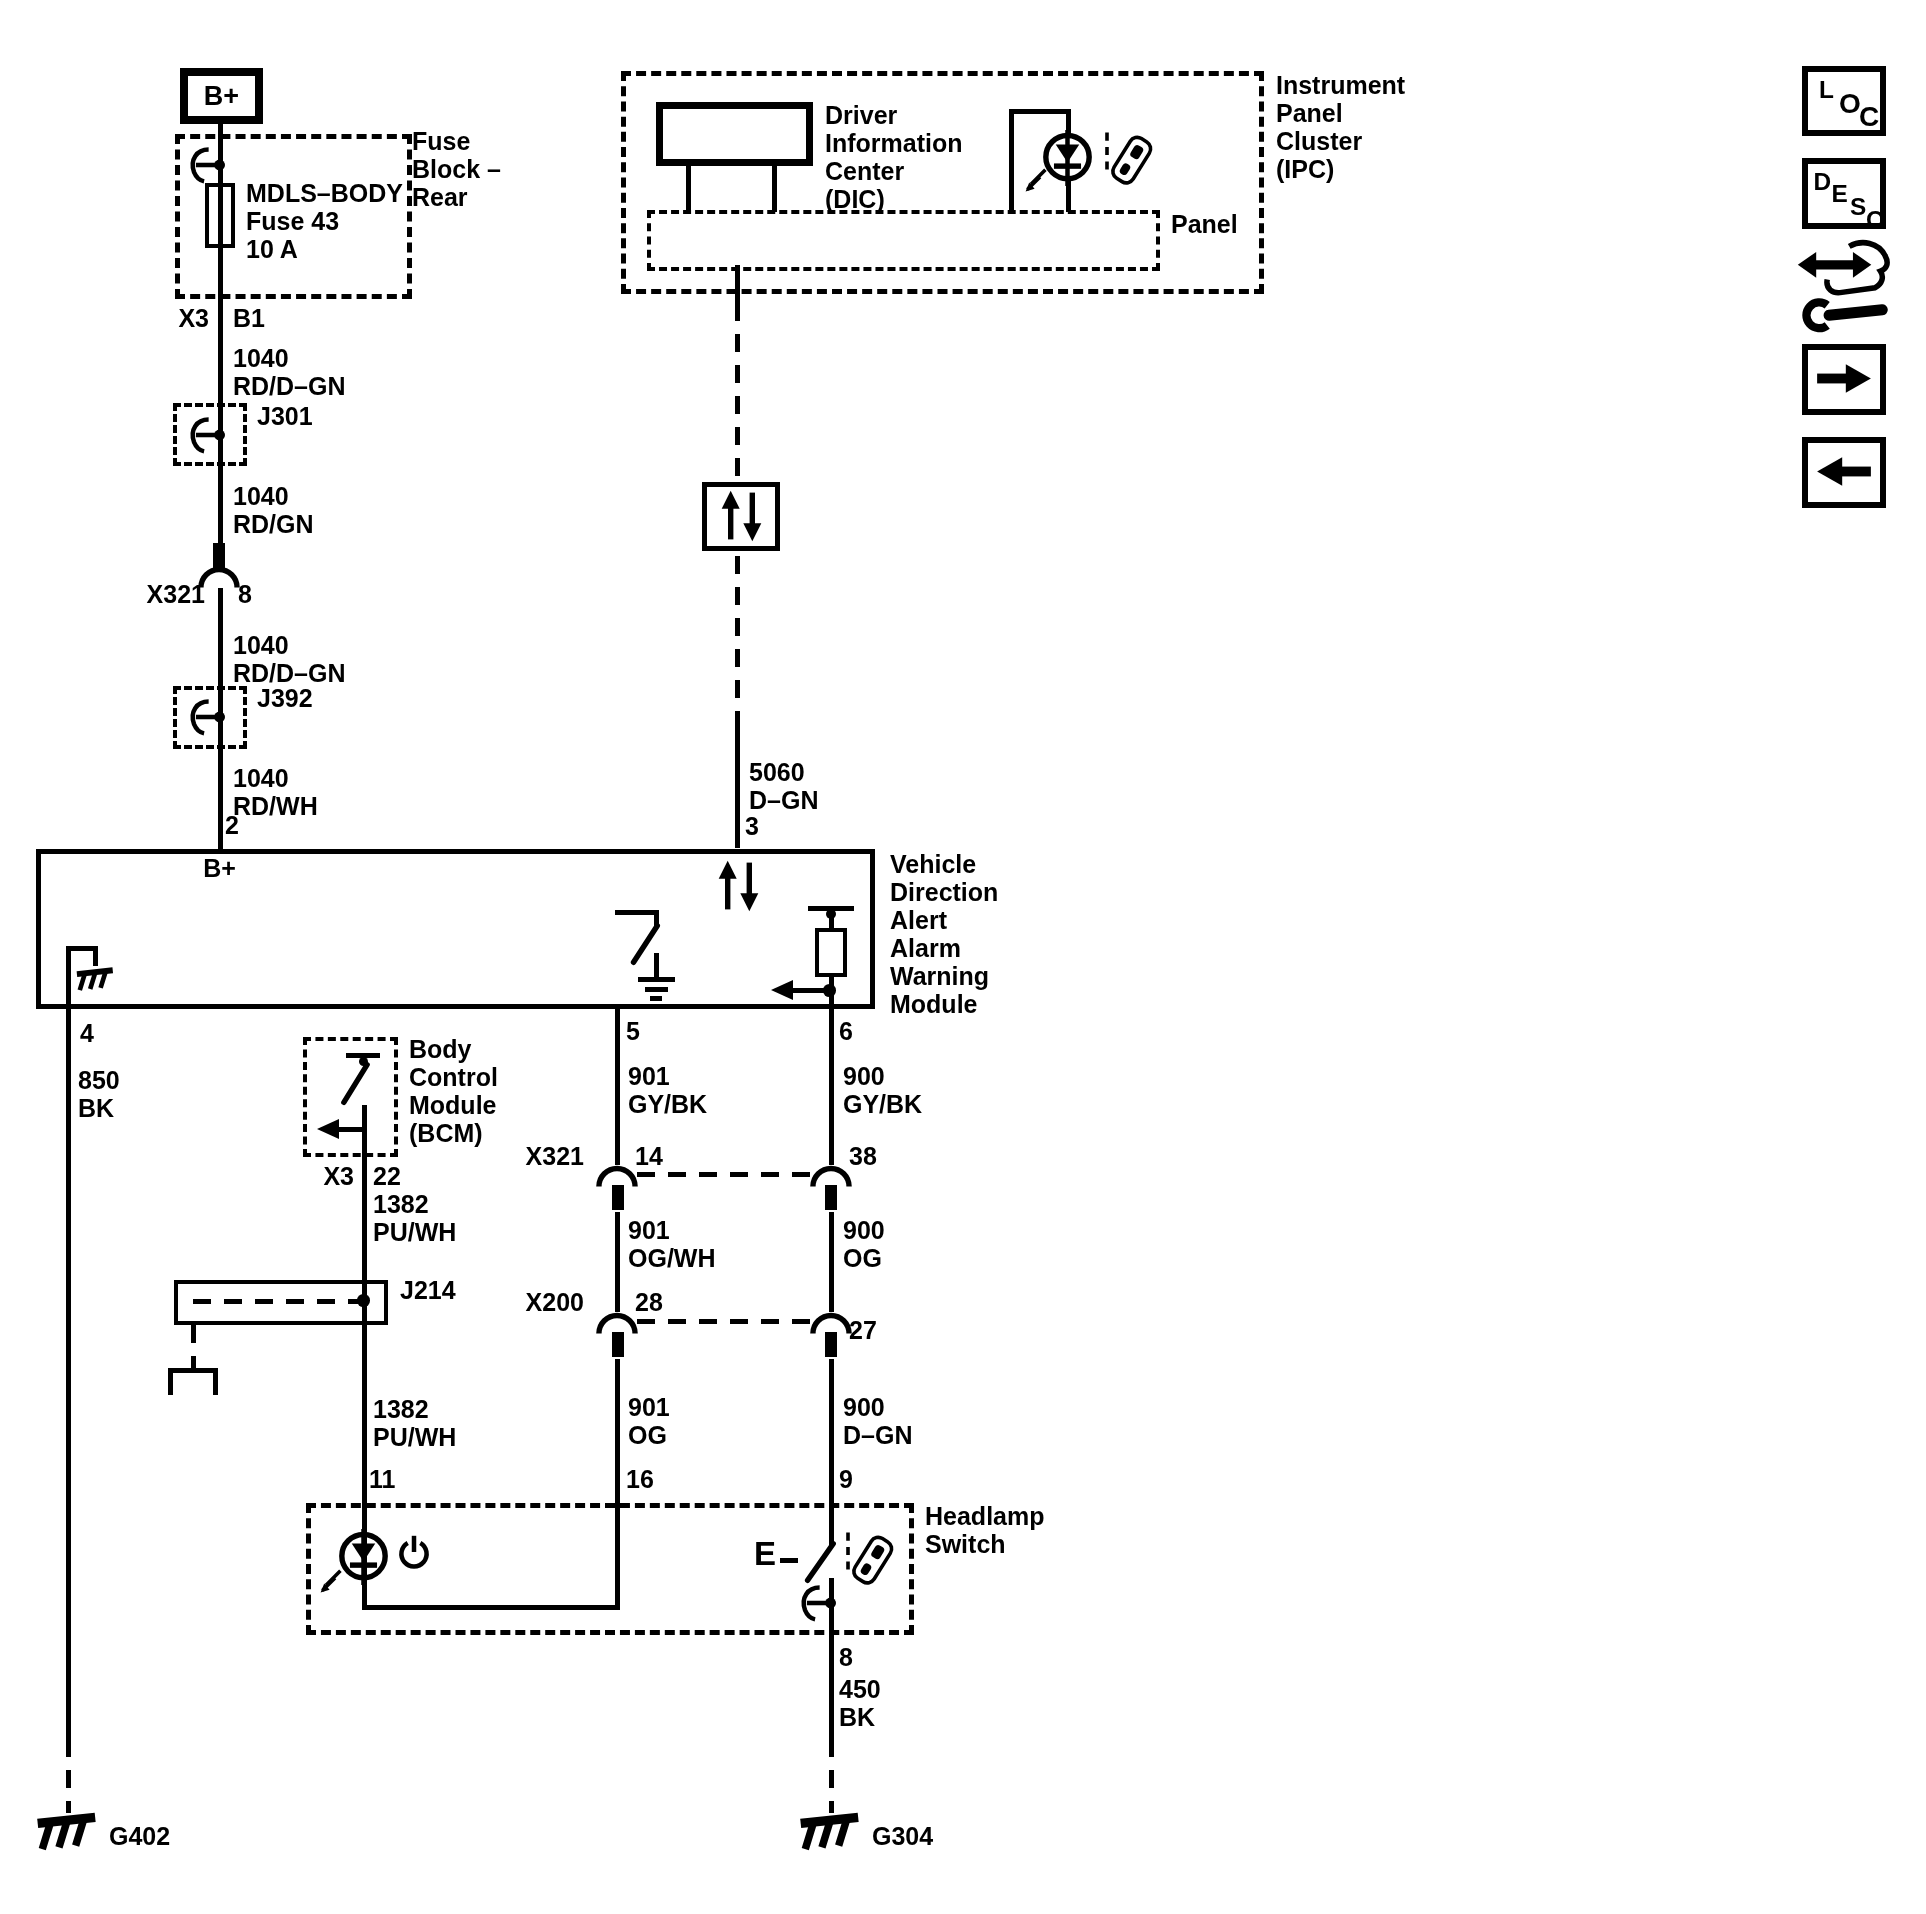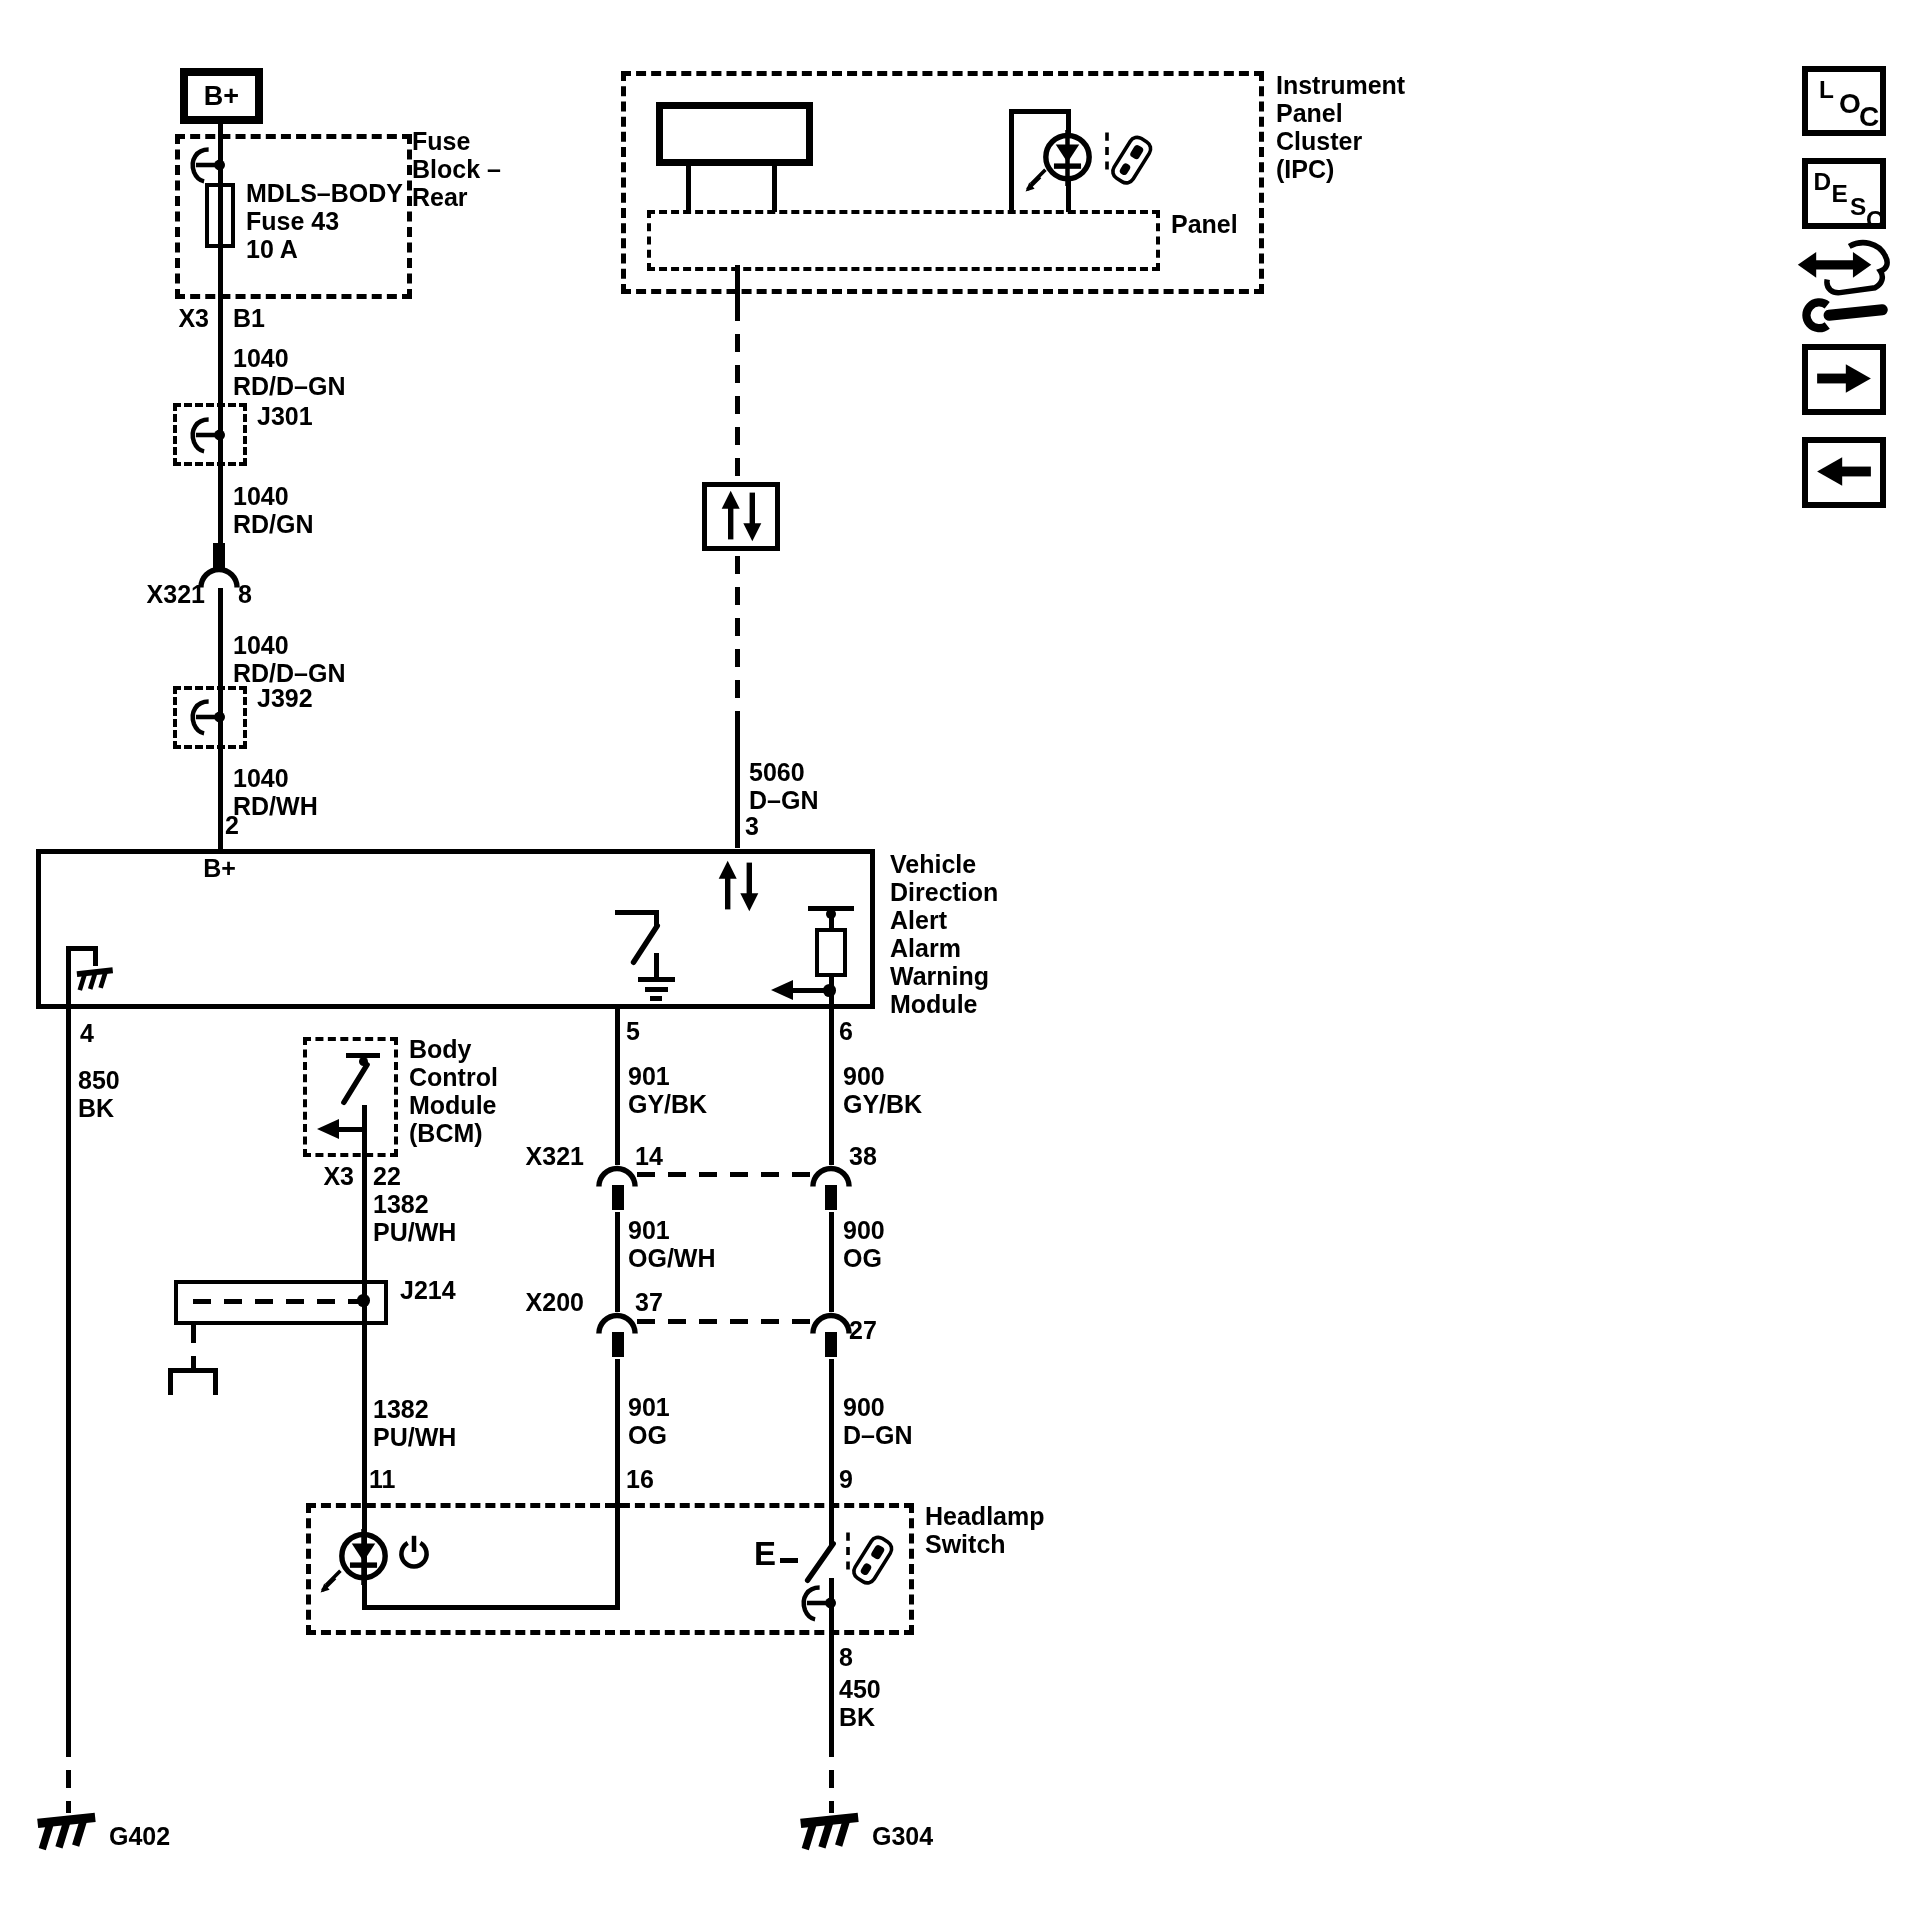--- a/index.html
+++ b/index.html
@@ -87,20 +87,24 @@
 RD/WH</div>
   <div class="lbl" style="left:225px;top:811px">2</div>
 
   <div class="db" style="left:621px;top:71px;width:643px;height:223px"></div>
   <div class="lbl" style="left:1276px;top:71px">Instrument
 Panel
 Cluster
 (IPC)</div>
 
   <div class="abs" style="left:656px;top:102px;width:157px;height:64px;border:7.2px solid #000"></div>
+  <div class="lbl" style="left:825px;top:101px">Driver
+Information
+Center
+(DIC)</div>
   <div class="vw" style="left:686px;top:165px;height:47px"></div>
   <div class="vw" style="left:772px;top:165px;height:47px"></div>
 
   <div class="db db5" style="left:647px;top:210px;width:513px;height:61px"></div>
   <div class="lbl" style="left:1171px;top:210px">Panel</div>
 
   <div class="vw" style="left:1009px;top:109px;height:103px"></div>
   <div class="hw" style="left:1009px;top:109px;width:62px"></div>
   <div class="vw" style="left:1066px;top:109px;height:25px"></div>
   <svg style="left:1042px;top:130px" width="51" height="56" viewBox="0 0 56 62">
@@ -237,21 +241,21 @@
   <div class="lbl" style="left:635px;top:1142px">14</div>
   <div class="hd" style="left:637px;top:1172px;width:177px"></div>
   <div class="vw" style="left:615px;top:1212px;height:100px"></div>
   <div class="lbl" style="left:628px;top:1216px">901
 OG/WH</div>
   <svg style="left:596px;top:1310px" width="42" height="23.5" viewBox="0 0 46 26">
     <path d="M3 26 A20 20 0 0 1 43 26" fill="none" stroke="#000" stroke-width="6"></path>
   </svg>
   <div class="abs" style="left:612px;top:1332px;width:11.8px;height:25px;background:#000"></div>
   <div class="lbl ra" style="left:494px;top:1288px;width:90px">X200</div>
-  <div class="lbl" style="left:635px;top:1288px">37</div>
+  <div class="lbl" style="left:635px;top:1288px">28</div>
   <div class="hd" style="left:637px;top:1319px;width:177px"></div>
   <div class="vw" style="left:615px;top:1359px;height:251px"></div>
   <div class="lbl" style="left:628px;top:1393px">901
 OG</div>
   <div class="lbl" style="left:626px;top:1465px">16</div>
 
   <div class="vw" style="left:829px;top:1009px;height:156px"></div>
   <div class="lbl" style="left:843px;top:1062px">900
 GY/BK</div>
   <svg style="left:810px;top:1163px" width="42" height="23.5" viewBox="0 0 46 26">

